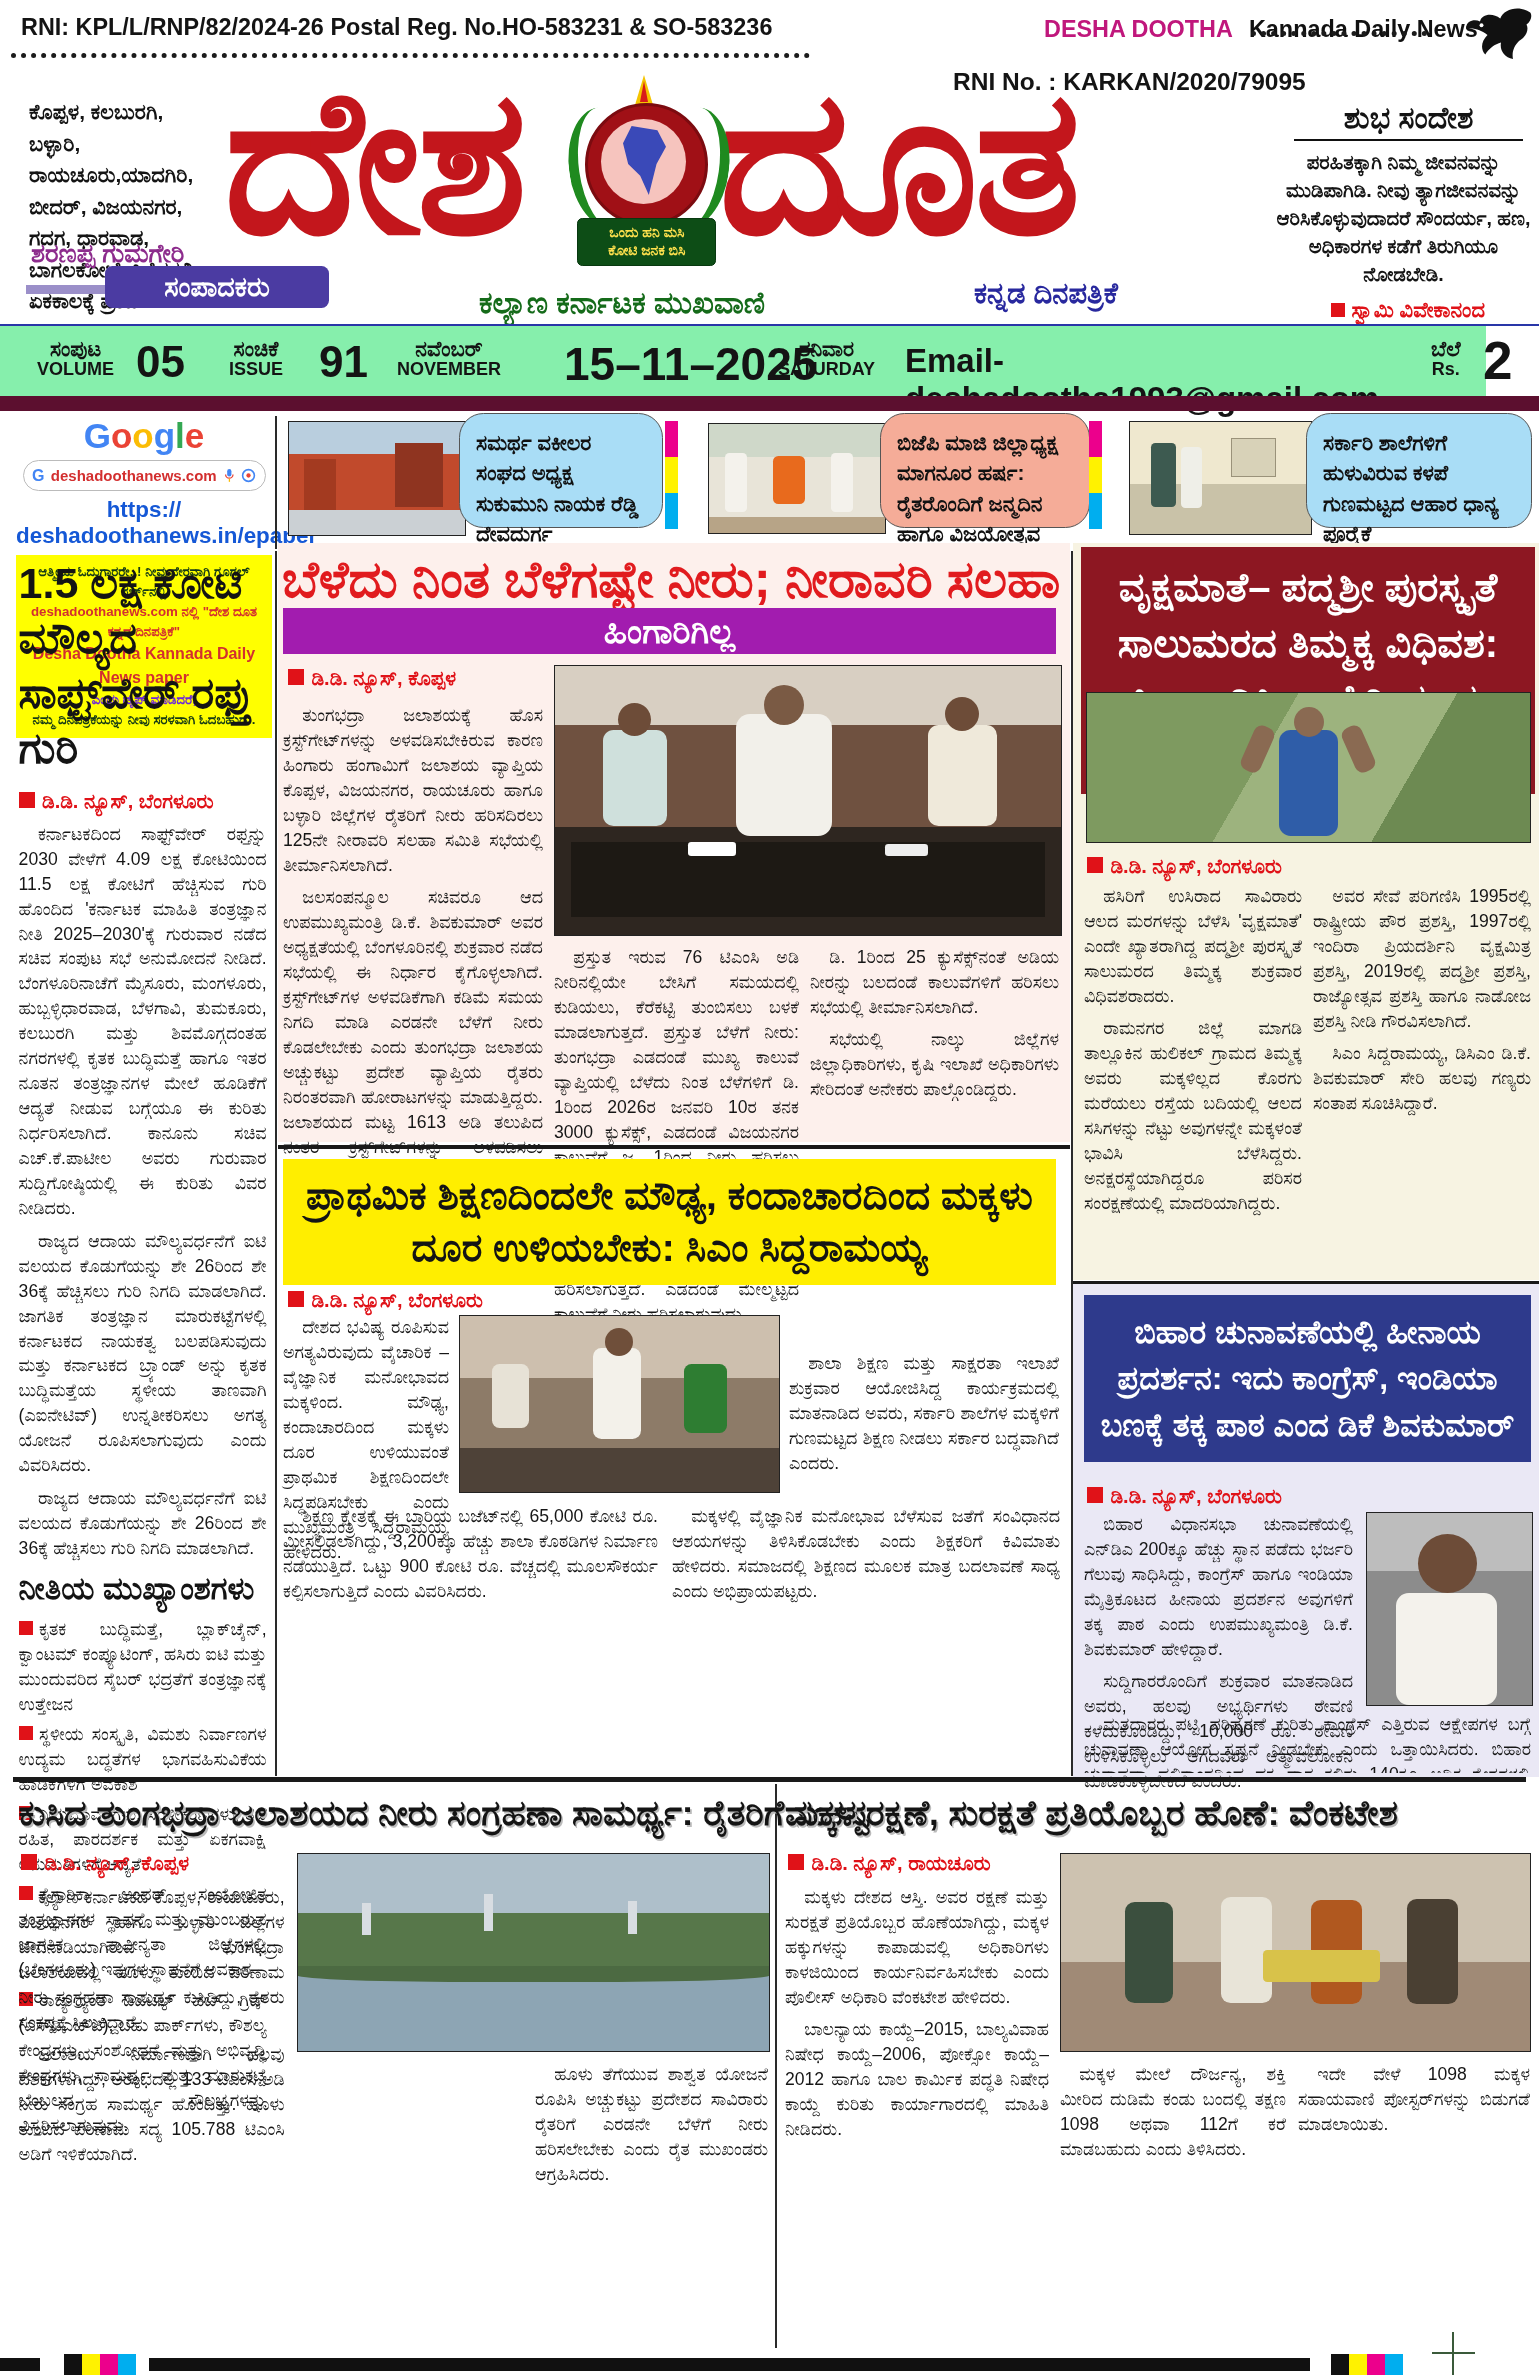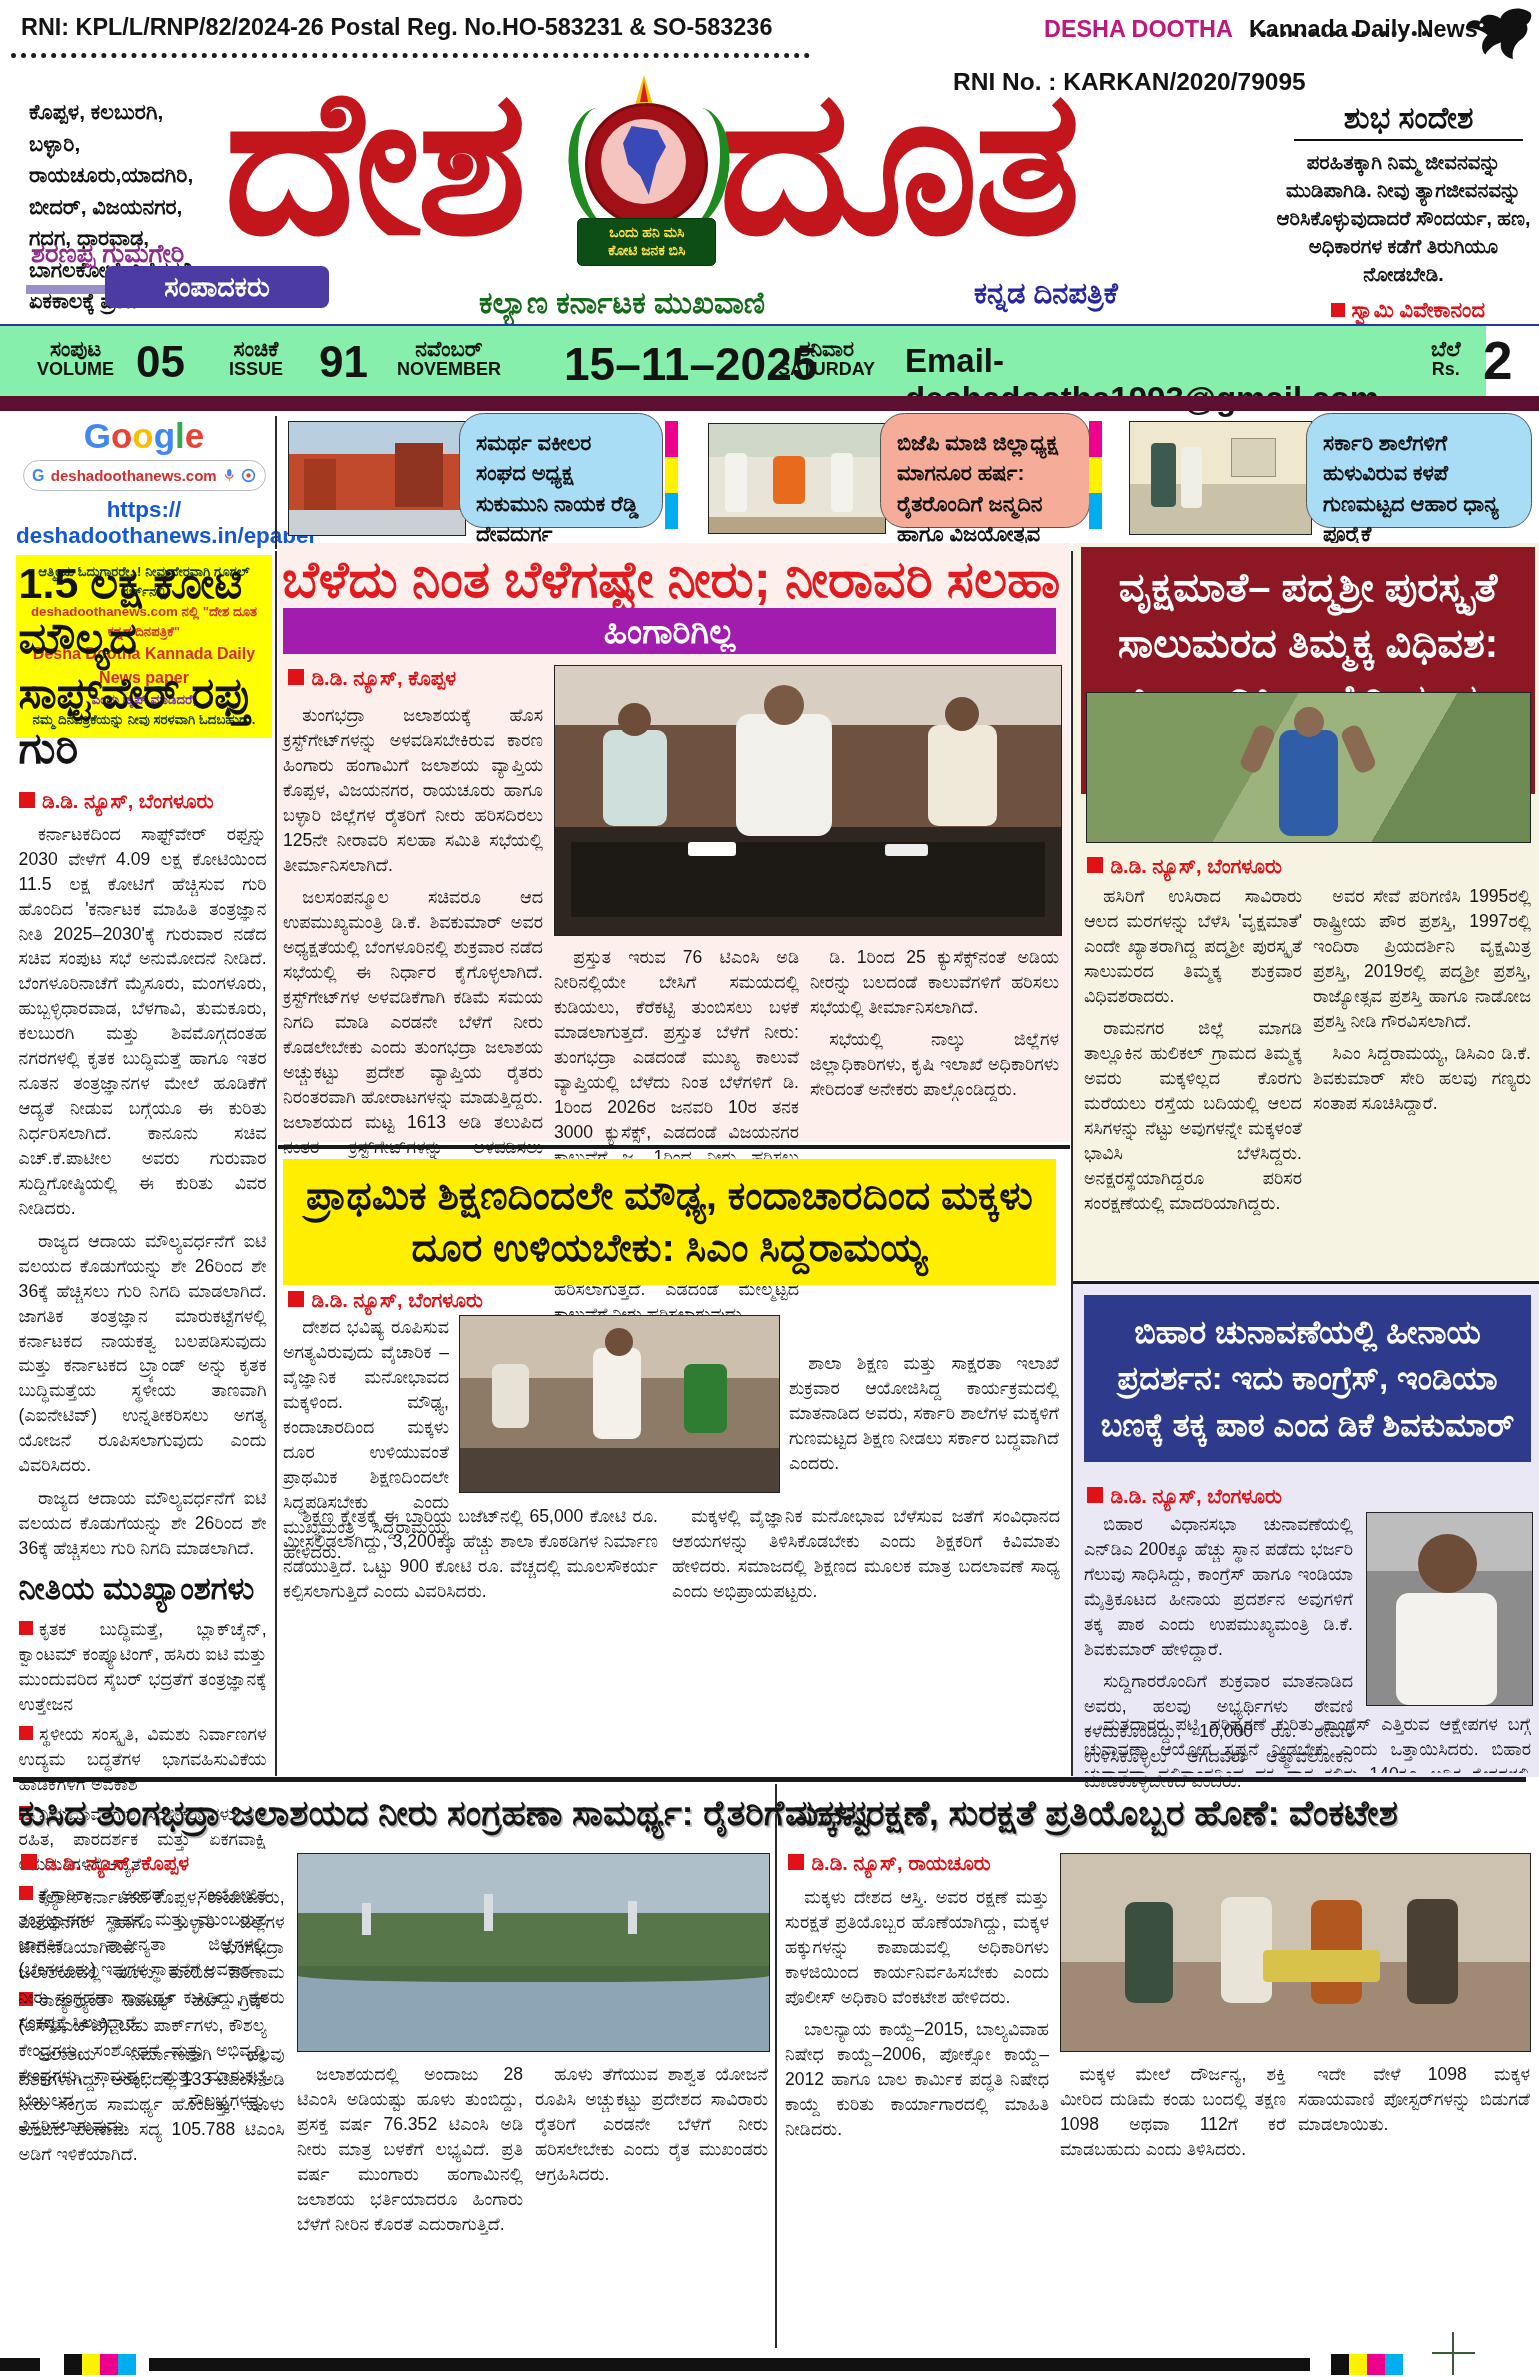--- a/index.html
+++ b/index.html
@@ -288,23 +288,20 @@
   <div class="photo" style="left:297px;top:1853px;width:471px;height:197px;background:linear-gradient(180deg,#aebfca 0 30%,#57774a 30% 62%,#8da5b4 62%);">
     <div class="abs" style="left:64px;top:49px;width:8.5px;height:32px;background:#d8dde2;"></div>
     <div class="abs" style="left:186px;top:40px;width:8.5px;height:37px;background:#d8dde2;"></div>
     <div class="abs" style="left:330px;top:47px;width:8.5px;height:33px;background:#d8dde2;"></div>
     <div class="abs" style="left:0;top:112px;width:471px;height:16px;background:#4c6a42;border-radius:0 0 40% 40%;"></div>
   </div>
   <div class="col body-txt" style="left:18.6px;top:1885px;width:266px;height:458px;">
     <p>ಕಲ್ಯಾಣ ಕರ್ನಾಟಕದ ಕೊಪ್ಪಳ, ರಾಯಚೂರು, ವಿಜಯನಗರ ಹಾಗೂ ಬಳ್ಳಾರಿ ಜಿಲ್ಲೆಗಳ ಜೀವನಾಡಿಯಾಗಿರುವ ತುಂಗಭದ್ರಾ ಜಲಾಶಯದಲ್ಲಿ ಹೂಳು ತುಂಬಿದ ಪರಿಣಾಮ ನೀರು ಸಂಗ್ರಹಣಾ ಸಾಮರ್ಥ್ಯ ಕುಸಿದಿದ್ದು, ರೈತರು ಸಂಕಷ್ಟಕ್ಕೆ ಸಿಲುಕಿದ್ದಾರೆ.</p>
     <p>ಜಲಾಶಯ ನಿರ್ಮಾಣವಾಗಿ ಹಲವು ದಶಕಗಳಾಗಿದ್ದು, ಆರಂಭದಲ್ಲಿ 133 ಟಿಎಂಸಿ ಅಡಿ ನೀರು ಸಂಗ್ರಹ ಸಾಮರ್ಥ್ಯ ಹೊಂದಿತ್ತು. ಹೂಳು ತುಂಬಿದ ಪರಿಣಾಮ ಸದ್ಯ 105.788 ಟಿಎಂಸಿ ಅಡಿಗೆ ಇಳಿಕೆಯಾಗಿದೆ.</p>
   </div>
-  <div class="col body-txt" style="left:297px;top:2062px;width:226px;height:277px;">
-    <p>ಜಲಾಶಯದಲ್ಲಿ ಅಂದಾಜು 28 ಟಿಎಂಸಿ ಅಡಿಯಷ್ಟು ಹೂಳು ತುಂಬಿದ್ದು, ಪ್ರಸಕ್ತ ವರ್ಷ 76.352 ಟಿಎಂಸಿ ಅಡಿ ನೀರು ಮಾತ್ರ ಬಳಕೆಗೆ ಲಭ್ಯವಿದೆ. ಪ್ರತಿ ವರ್ಷ ಮುಂಗಾರು ಹಂಗಾಮಿನಲ್ಲಿ ಜಲಾಶಯ ಭರ್ತಿಯಾದರೂ ಹಿಂಗಾರು ಬೆಳೆಗೆ ನೀರಿನ ಕೊರತೆ ಎದುರಾಗುತ್ತಿದೆ.</p>
-  </div>
   <div class="col body-txt" style="left:535px;top:2062px;width:233px;height:277px;">
     <p>ಹೂಳು ತೆಗೆಯುವ ಶಾಶ್ವತ ಯೋಜನೆ ರೂಪಿಸಿ ಅಚ್ಚುಕಟ್ಟು ಪ್ರದೇಶದ ಸಾವಿರಾರು ರೈತರಿಗೆ ಎರಡನೇ ಬೆಳೆಗೆ ನೀರು ಹರಿಸಲೇಬೇಕು ಎಂದು ರೈತ ಮುಖಂಡರು ಆಗ್ರಹಿಸಿದರು.</p>
   </div>
 
   <div class="abs bold" style="left:785px;top:1793px;width:745px;font-size:35px;white-space:nowrap;text-shadow:1.6px 1.6px 0 #bbb;">ಮಕ್ಕಳ ರಕ್ಷಣೆ, ಸುರಕ್ಷತೆ ಪ್ರತಿಯೊಬ್ಬರ ಹೊಣೆ: ವೆಂಕಟೇಶ</div>
   <div class="abs byline" style="left:788px;top:1852px;"><span class="sq"></span><span>ಡಿ.ಡಿ. ನ್ಯೂಸ್,  ರಾಯಚೂರು</span></div>
   <div class="photo" style="left:1060px;top:1853px;width:469px;height:197px;background:linear-gradient(180deg,#cdc2b0 0 55%,#9d9documents08a76 55%);">
     <div class="abs" style="left:0;top:0;width:469px;height:197px;background:linear-gradient(180deg,#cdc2b0 0 55%,#a08a76 55%);"></div>
     <div class="abs" style="left:64px;top:48px;width:48px;height:101px;background:#3b4f3e;border-radius:9.6px;"></div>
     <div class="abs" style="left:160px;top:43px;width:51px;height:106px;background:#e8e4d8;border-radius:9.6px;"></div>

